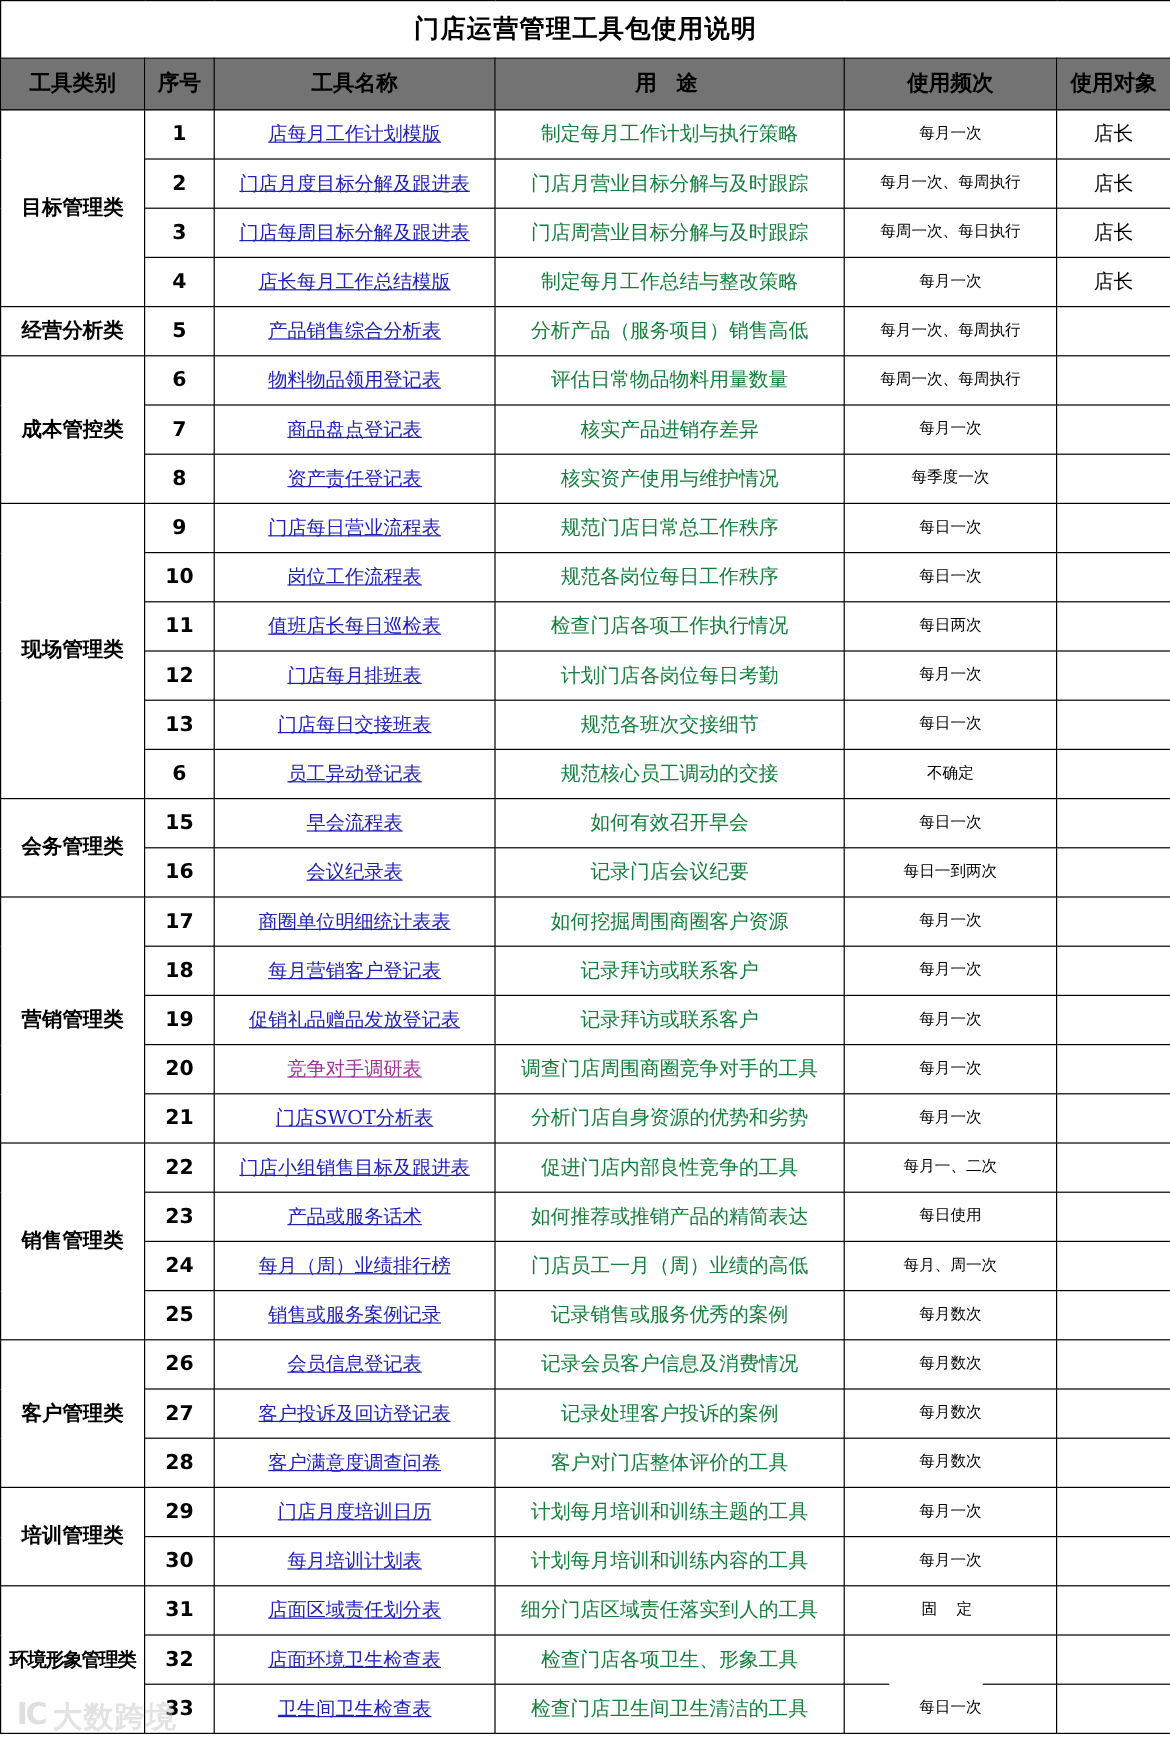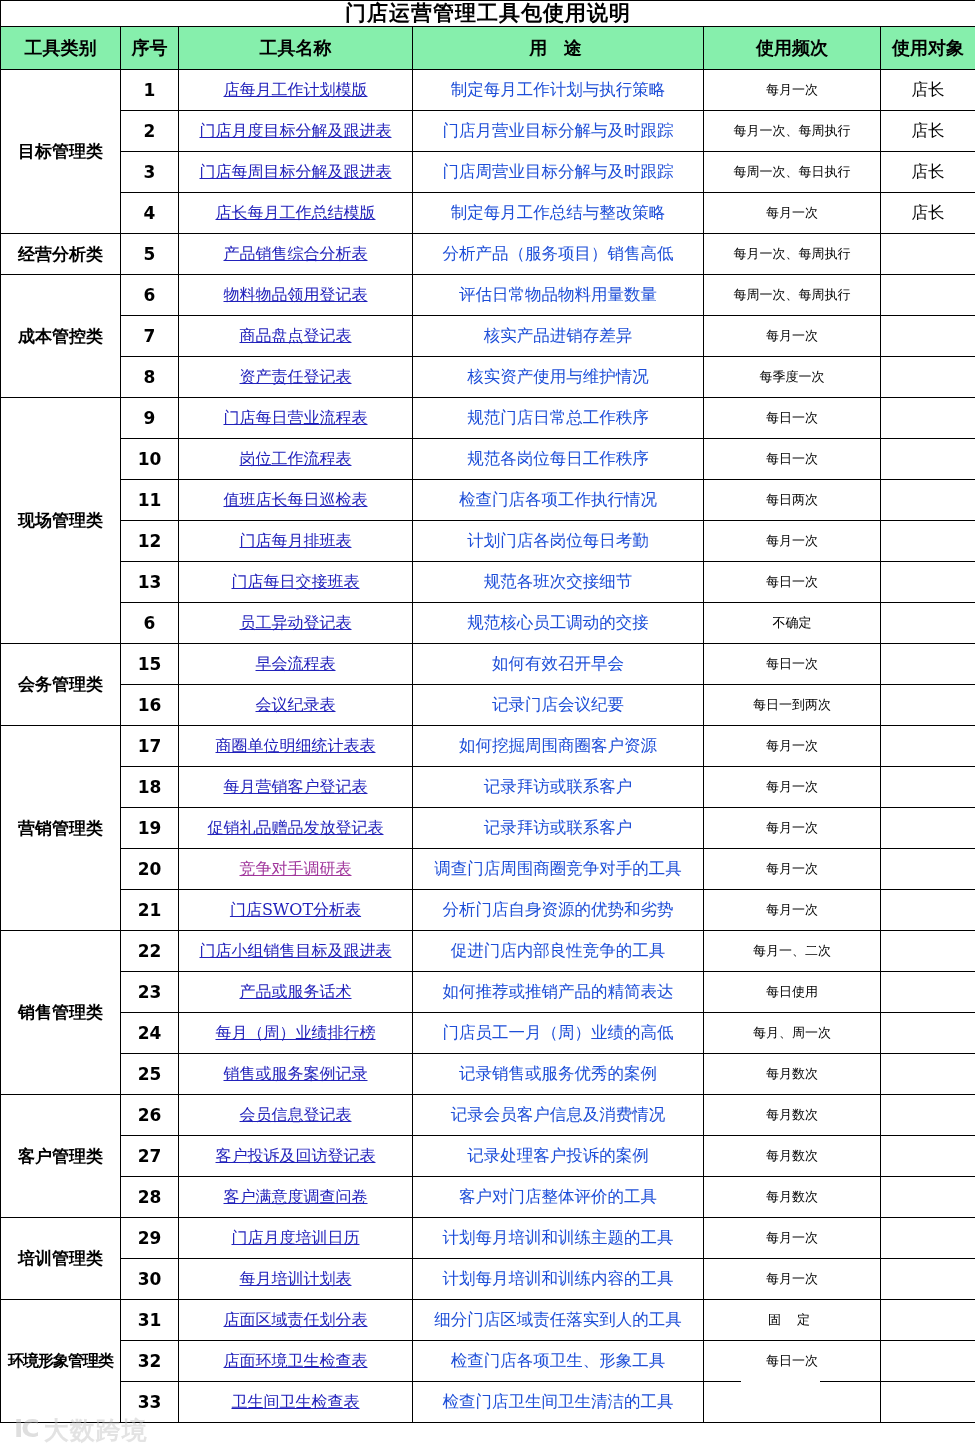--- a/index.html
+++ b/index.html
@@ -24,33 +24,33 @@
   }
   
   col.c-cat{width:120px;}
   col.c-no{width:58px;}
   col.c-name{width:234px;}
   col.c-use{width:291px;}
   col.c-freq{width:177px;}
   col.c-target{width:95px;}
 
   .title-row td{
-    height:26px;
+    height:48px;
     border-left:1px solid #000;
     border-right:1px solid #000;
     border-top:1px solid #000;
     border-bottom:1px solid #000;
     font-size:21px;
     font-weight:bold;
     letter-spacing:1px;
     color:#000;
   }
   .head-row th{
     height:43px;
-    background:#86efac;
+    background:#737373;
     font-size:18px;
     font-weight:bold;
     color:#000;
     border:1px solid #000;
   }
   .head-row th.sp{letter-spacing:5px;}
 
   td.cat{
     font-size:17px;
     font-weight:bold;
@@ -68,21 +68,21 @@
     font-family:"DejaVu Serif","Liberation Serif",serif;
     font-size:16px;
     color:#2222bb;
     text-decoration:underline;
     white-space:nowrap;
     cursor:pointer;
     margin-top:20px;
   }
   td.name a.visited{color:#a0359b;}
   td.use{
-    font-size:16.5px;color:#1d4ed8;white-space:nowrap;
+    font-size:16.5px;color:#15803d;white-space:nowrap;
   }
   td.freq{
     font-size:13px;color:#000;white-space:nowrap;
   }
   td.freq.spaced{letter-spacing:6px;}
   td.target{
     font-size:16.5px;color:#000;
   }
   tr.body-row td{height:41px;}
 

